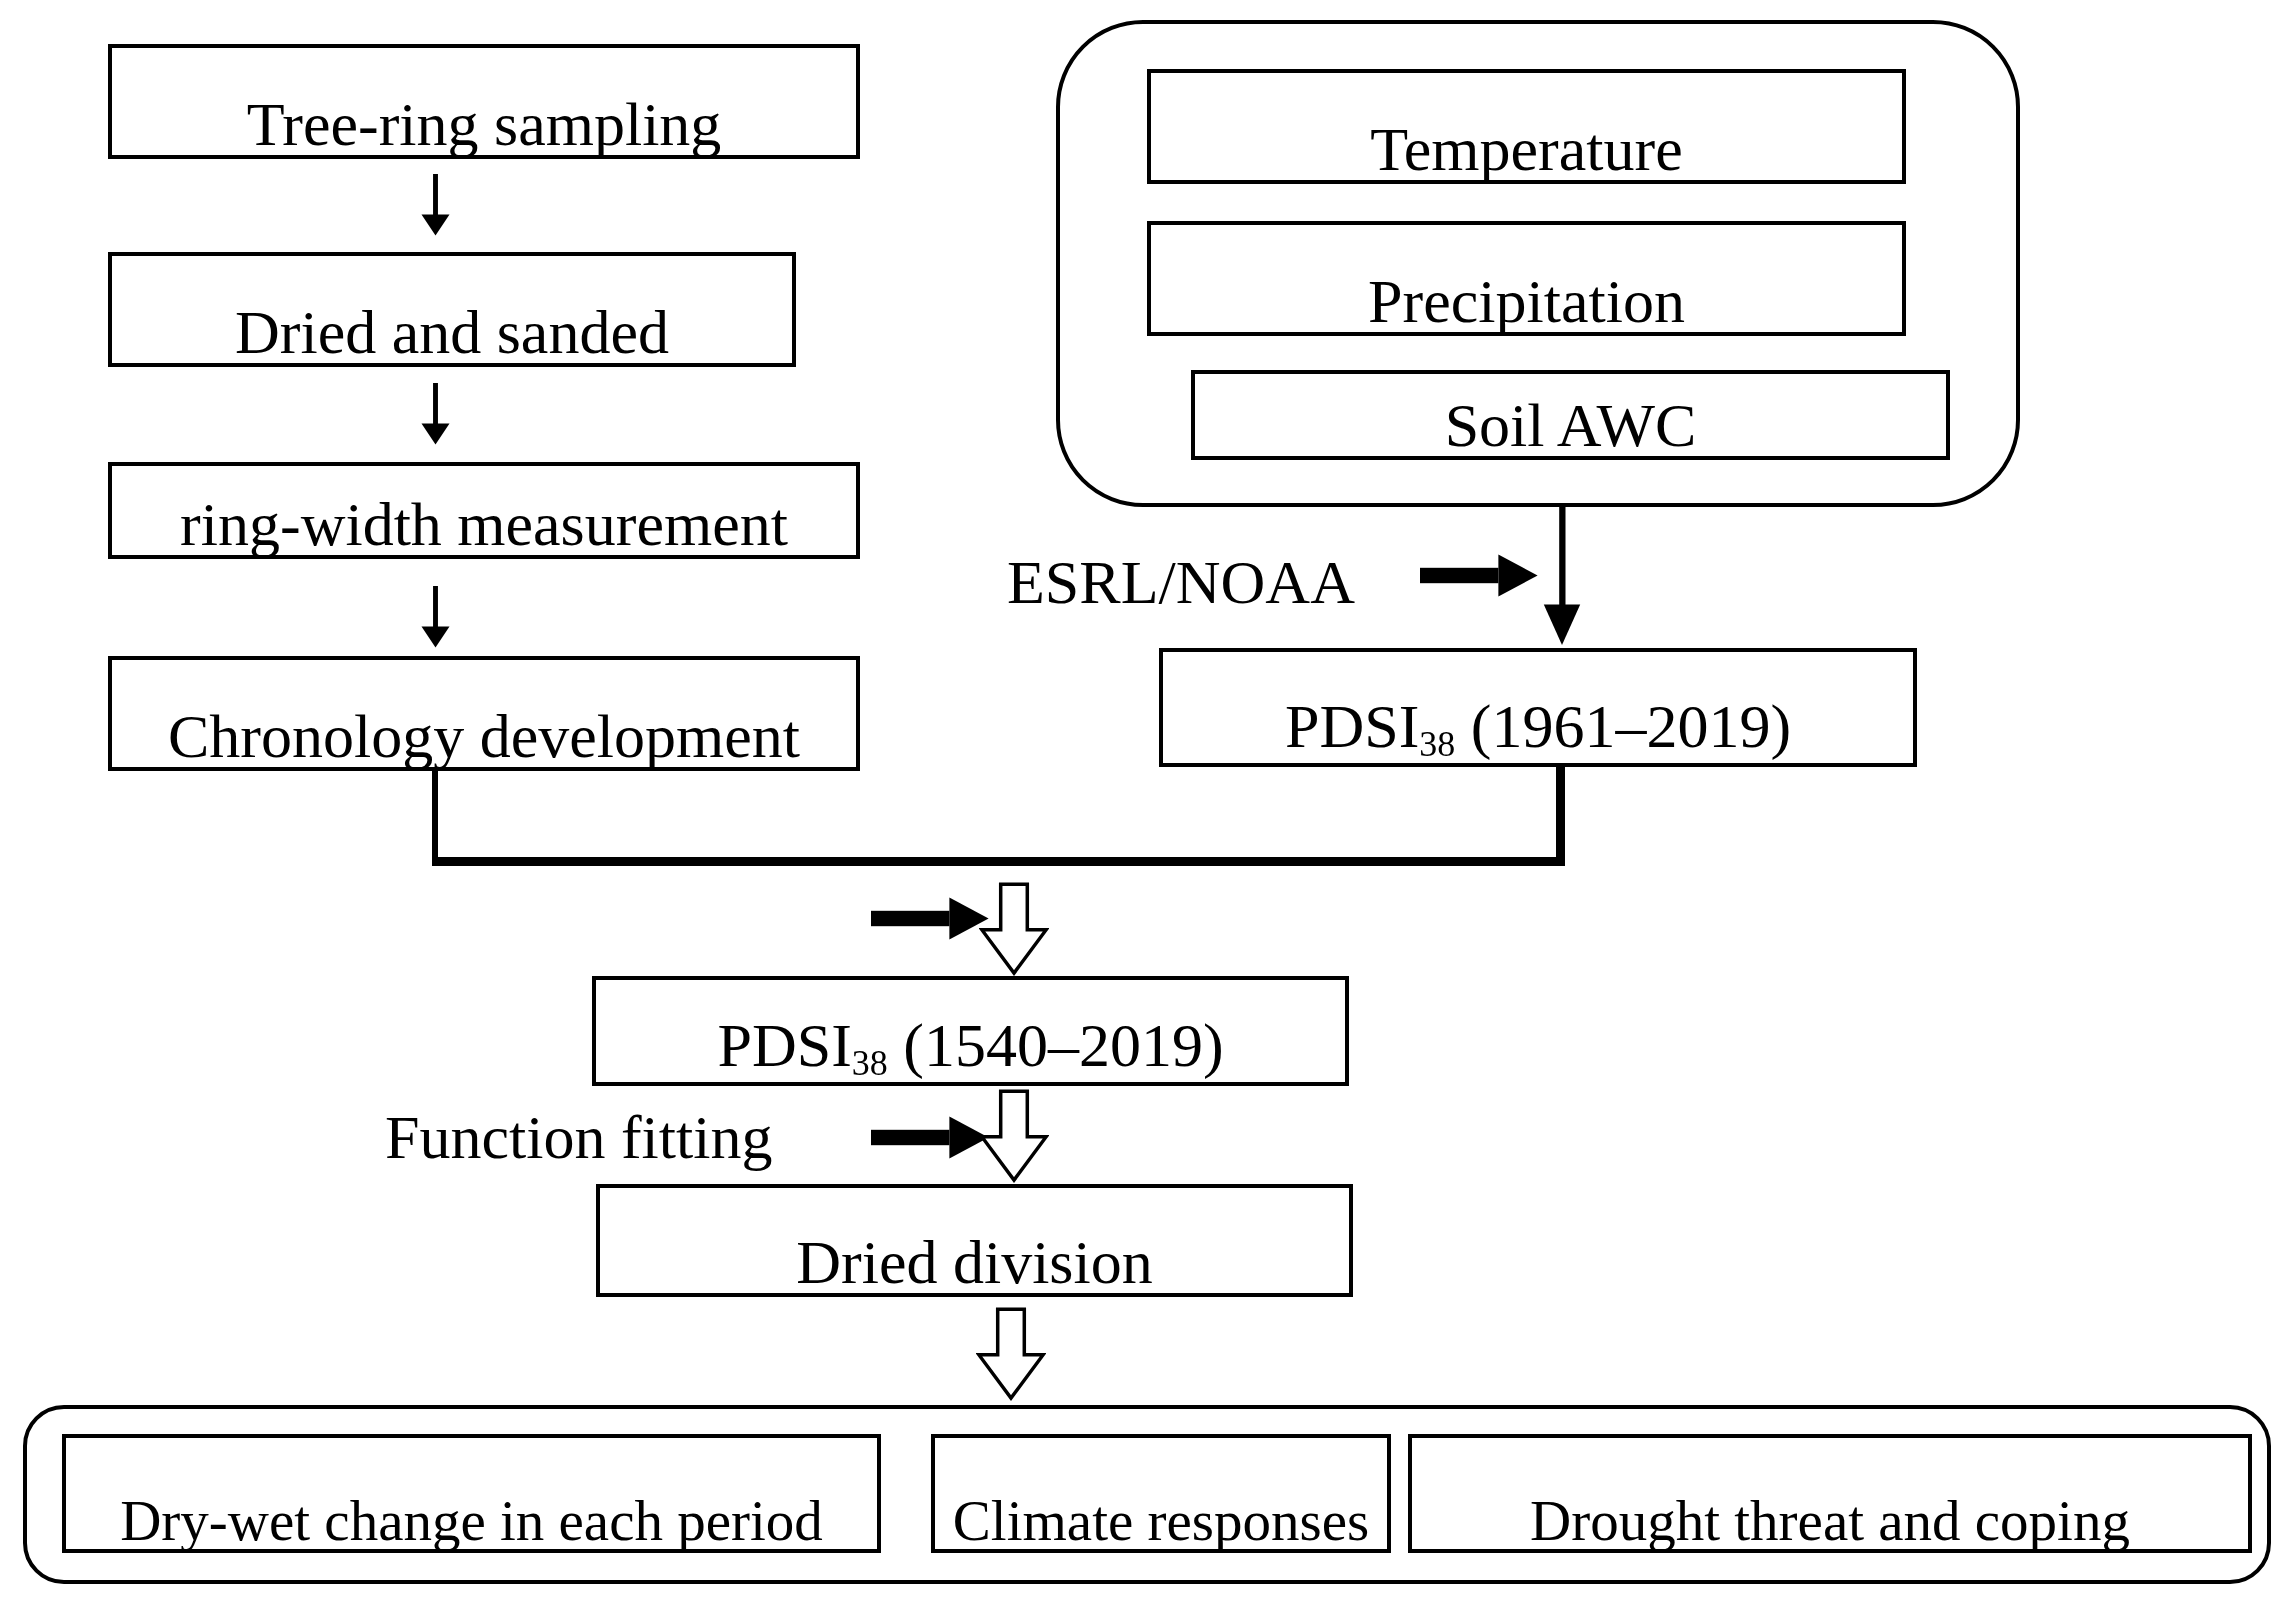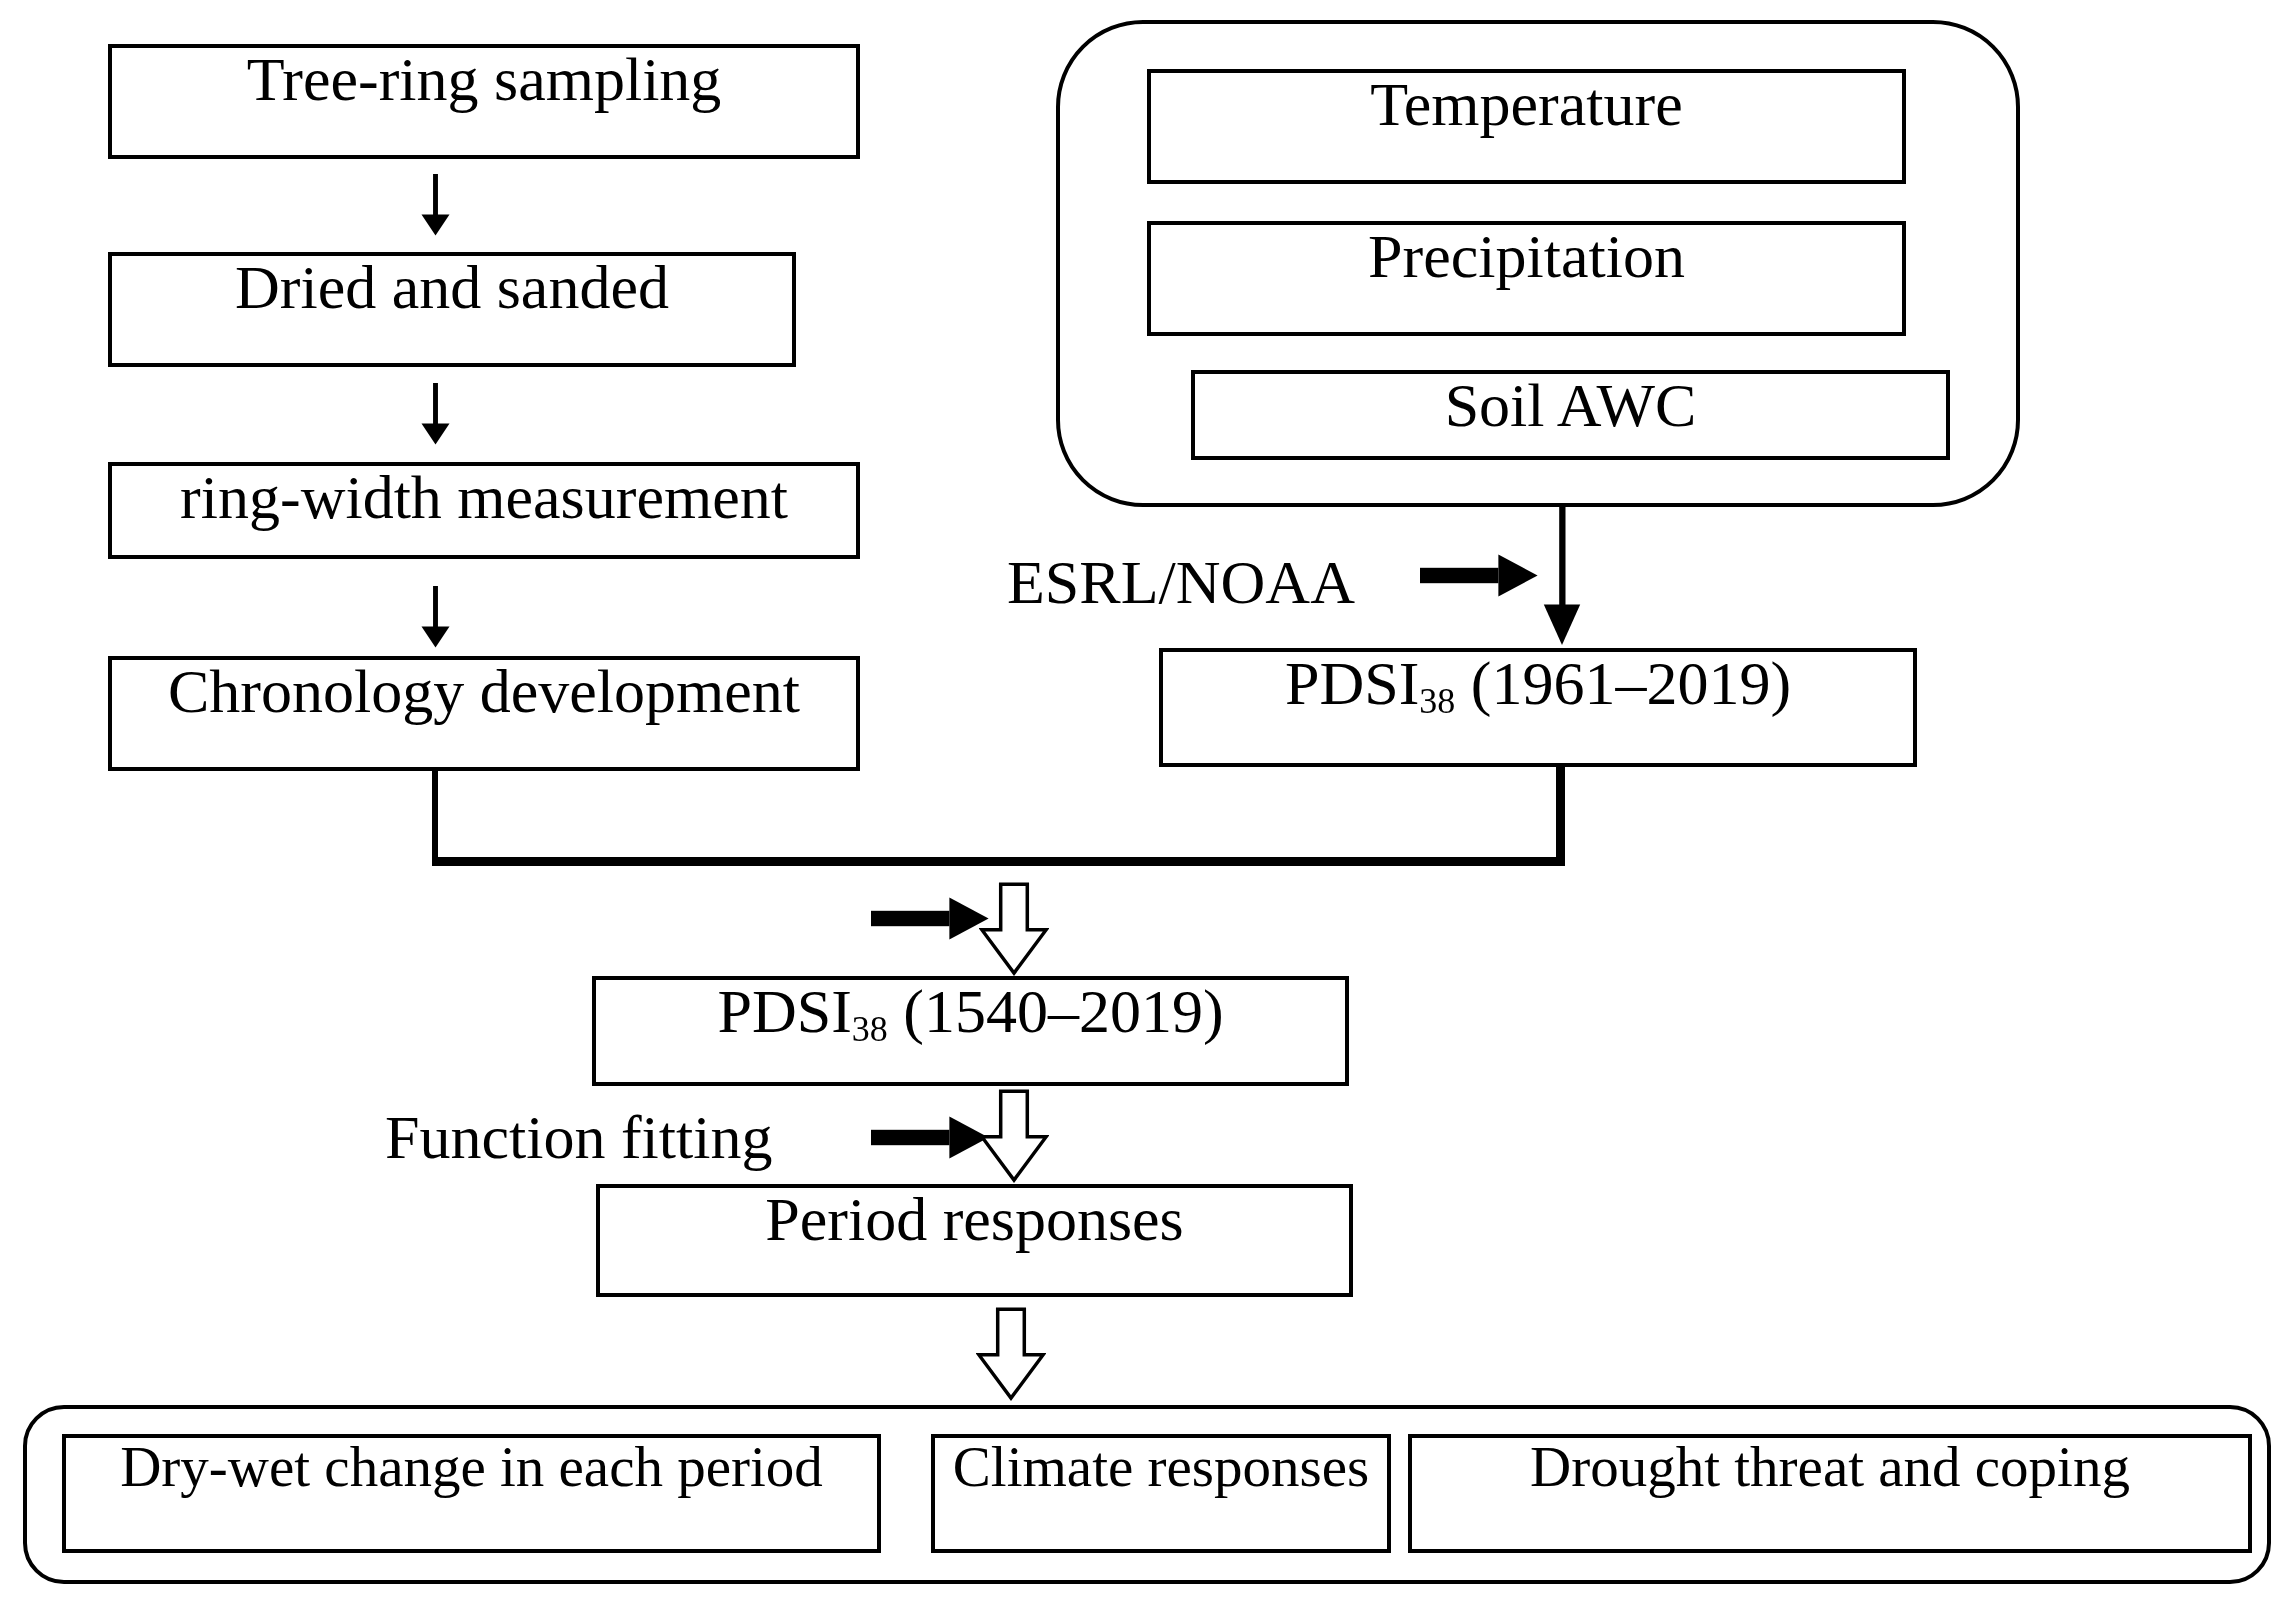--- a/index.html
+++ b/index.html
@@ -2,21 +2,21 @@
 <html style="font-size:11.2px"><head>
 <meta charset="utf-8">
 <style>
   html,body{margin:0;padding:0;background:#ffffff;}
   .canvas{
     position:relative;width:2295px;height:1603px;background:#ffffff;
     font-family:"Liberation Serif", serif;color:#000000;overflow:hidden;
   }
   .box{
     position:absolute;box-sizing:border-box;border:4.2px solid #000000;background:#ffffff;
-    display:flex;align-items:flex-start;justify-content:center;
+    display:flex;align-items:flex-end;justify-content:center;
     font-size:62px;white-space:nowrap;line-height:1;
   }
   .group{position:absolute;box-sizing:border-box;border:4.2px solid #000000;background:#ffffff;}
   .r-big{border-radius:87px;}
   .r-small{border-radius:41px;}
   .lbl{position:absolute;font-size:62px;line-height:84px;white-space:nowrap;text-align:left;}
   .ic{position:absolute;display:block;}
   .sub{font-size:58%;vertical-align:-0.24em;}
   .bracket{
     position:absolute;box-sizing:border-box;
@@ -112,21 +112,21 @@
   <svg class="ic" style="left:871px;top:1115px" width="119" height="45" viewBox="0 0 170 64">
     <rect x="0" y="21" width="112" height="22" fill="#000"></rect>
     <polygon points="112,2 112,62 168,32" fill="#000"></polygon>
   </svg>
 
   <svg class="ic" style="left:979px;top:1089px" width="70" height="94" viewBox="0 0 100 134">
     <path d="M31,3 H69 V68 H96 L50,130 L4,68 H31 Z" fill="#fff" stroke="#000" stroke-width="5"></path>
   </svg>
 
   <div class="box" style="left:596px;top:1184px;width:757px;height:113px">
-    <span>Period responses</span>
+    <span>Dried division</span>
   </div>
 
   <svg class="ic" style="left:976px;top:1307px" width="70" height="94" viewBox="0 0 100 134">
     <path d="M31,3 H69 V68 H96 L50,130 L4,68 H31 Z" fill="#fff" stroke="#000" stroke-width="5"></path>
   </svg>
 
   <div class="bottom-row">
     <div class="group r-small" style="left:23px;top:1405px;width:2248px;height:179px"></div>
 
     <div class="box" style="left:62px;top:1434px;width:819px;height:119px">

